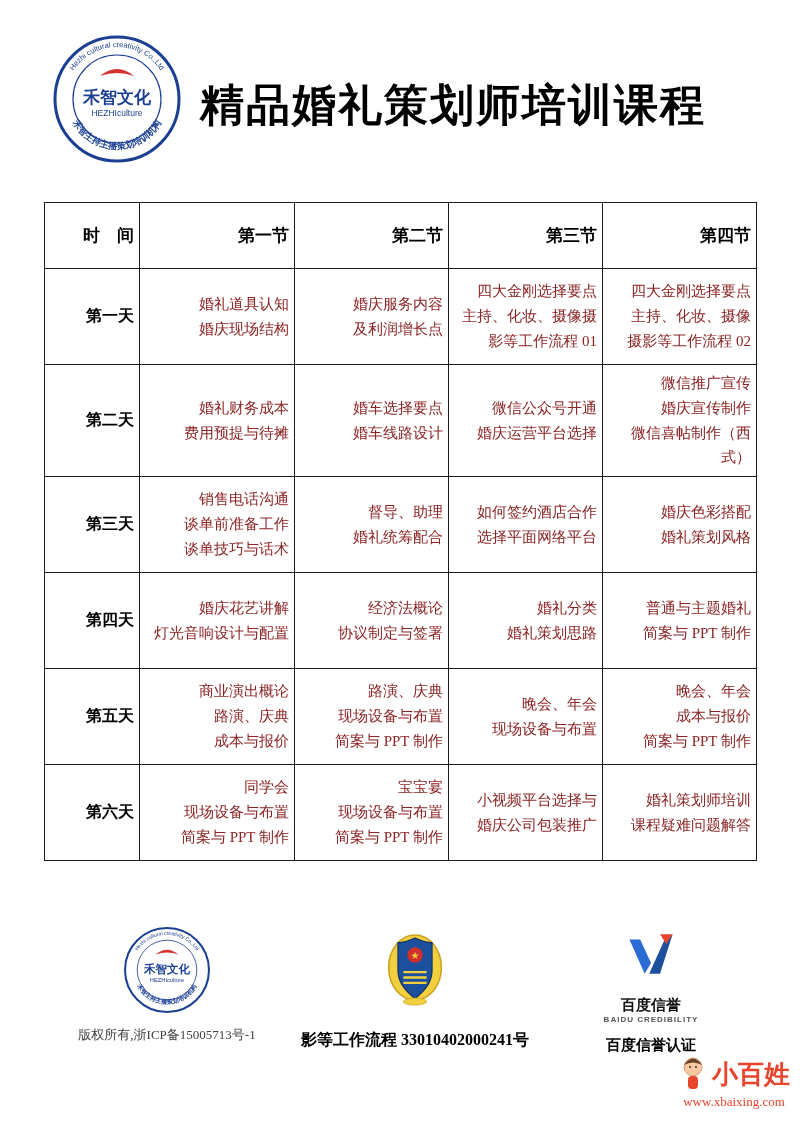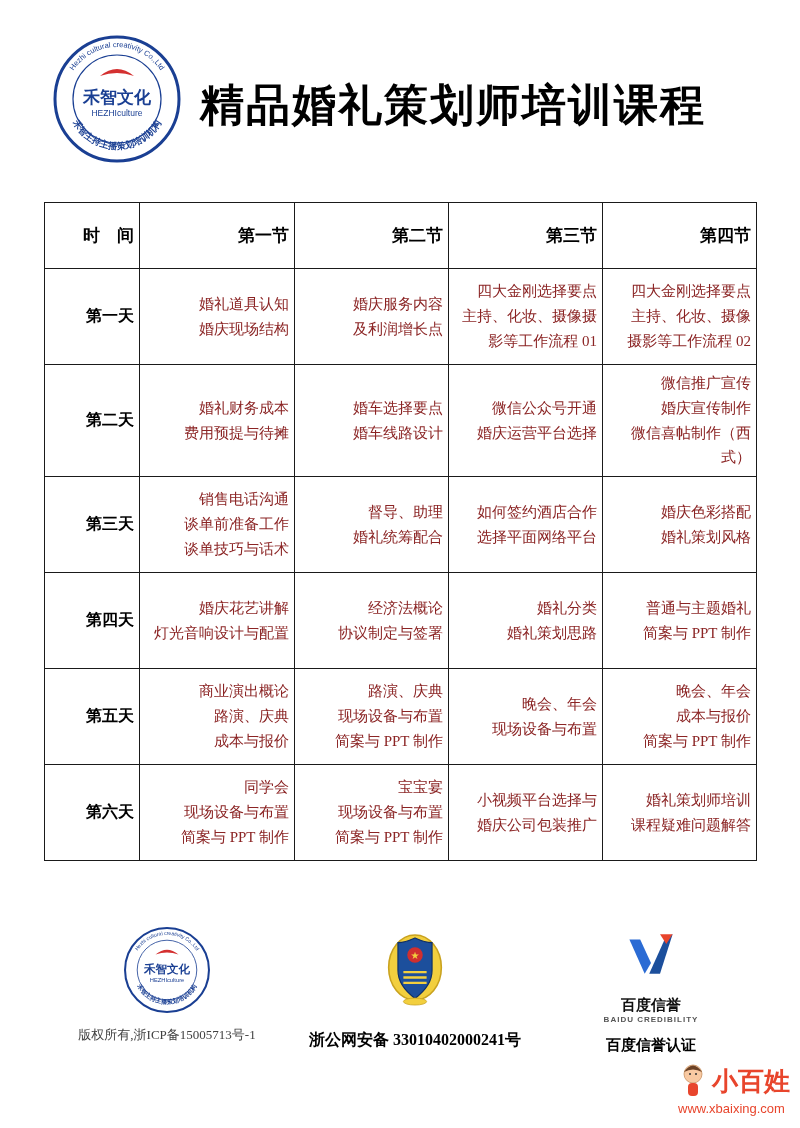--- a/index.html
+++ b/index.html
@@ -45,27 +45,27 @@
   .badge-svg { width:62px; height:90px; }
   .baidu-svg { width:54px; height:48px; }
   .copyright-text { margin-top:8px; font-size:13px; color:#404040; }
   .police-text { margin-top:12px; font-size:16px; font-weight:700; color:#000; }
   .baidu-name { font-size:15px; font-weight:700; color:#111; margin-top:14px; }
   .baidu-en { font-size:8px; letter-spacing:1px; color:#555; font-family:"Liberation Sans", sans-serif;font-weight:bold; }
   .baidu-caption { margin-top:12px; font-size:15px; font-weight:700; color:#000; }
 
   
   .watermark {
-    position:absolute; right:10px; bottom:12px; text-align:left;
+    position:absolute; right:10px; bottom:18px; text-align:center;
     color:#e8452c;
   }
   .wm-row { display:flex; align-items:center; justify-content:center; gap:4px; }
   .wm-mascot { width:30px; height:40px; }
   .wm-name { font-size:26px; font-weight:700; color:#e8452c; }
-  .wm-url { font-size:13px; color:#e8452c; font-family:Liberation Sans, sans-serif; }
+  .wm-url { font-size:13px; color:#e8452c; font-family:Liberation Serif, serif; }
 
   .svg-en-text { font-family:"Liberation Sans", sans-serif; }
 </style>
 </head>
 <body>
 
 <div class="page">
 
   <div>
     <svg class="logo-svg" viewBox="0 0 130 130">
@@ -203,21 +203,21 @@
 
   <div class="footer-col footer-center">
     <svg class="badge-svg" viewBox="0 0 80 96">
       <ellipse cx="40" cy="46" rx="34" ry="42" fill="#f2cf3e" stroke="#c9a21e" stroke-width="2"></ellipse>
       <path d="M40 8 C51 13 58 14 62 14 L62 50 C62 66 52 77 40 86 C28 77 18 66 18 50 L18 14 C22 14 29 13 40 8 Z" fill="#1c4f9c" stroke="#0e2f66" stroke-width="1.5"></path>
       <circle cx="40" cy="30" r="10" fill="#cf2f2f"></circle>
       <text x="40" y="35" text-anchor="middle" font-size="13" fill="#f2cf3e">★</text>
       <path d="M25 52 H55 M25 59 H55 M25 66 H55" stroke="#f2cf3e" stroke-width="3" fill="none"></path>
       <ellipse cx="40" cy="90" rx="15" ry="4.5" fill="#f2cf3e" stroke="#c9a21e"></ellipse>
     </svg>
-    <div class="police-text">浙公网安备 33010402000241号</div>
+    <div class="police-text">影等工作流程 33010402000241号</div>
   </div>
 
   <div class="footer-col footer-right">
     <svg class="baidu-svg" viewBox="0 0 60 52">
       <polygon points="6,10 18,10 30,36 23,48" fill="#2b6bd4"></polygon>
       <polygon points="54,4 40,48 28,48 46,8" fill="#1c4f9c"></polygon>
       <polygon points="40,4 54,4 47,15" fill="#e8452c"></polygon>
     </svg>
     <div class="baidu-name">百度信誉</div>
     <div class="baidu-en">BAIDU CREDIBILITY</div>

